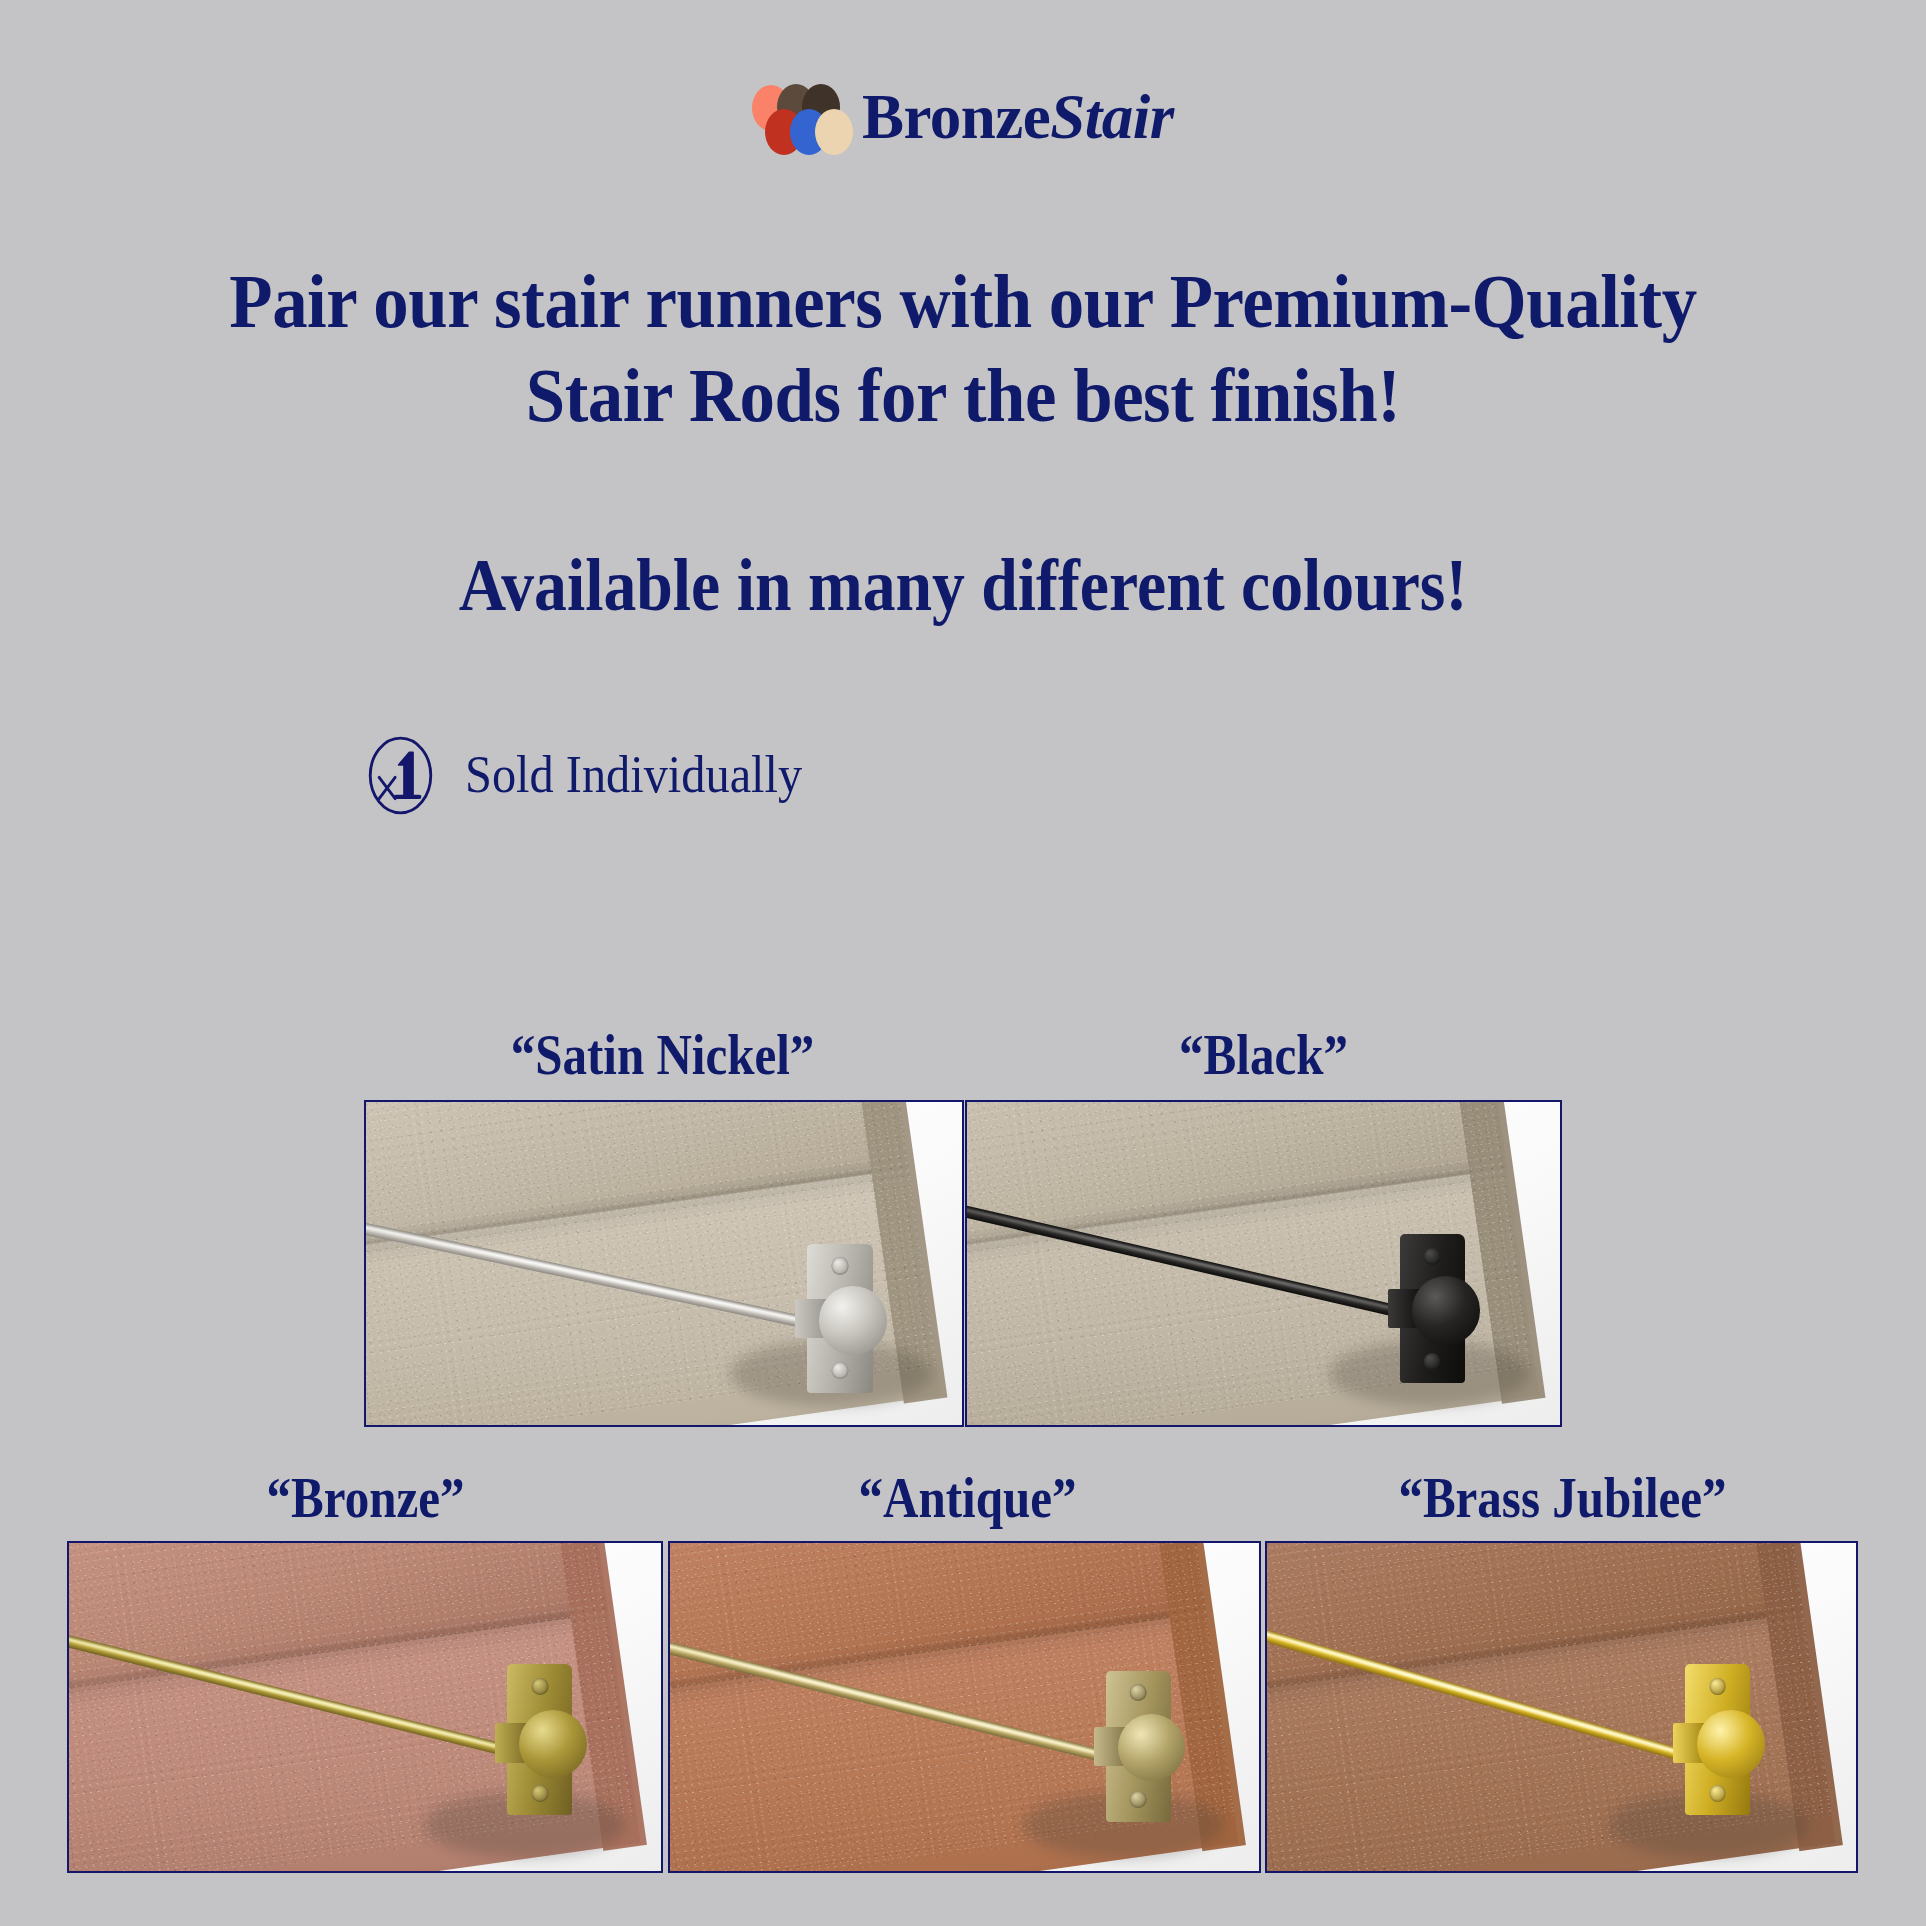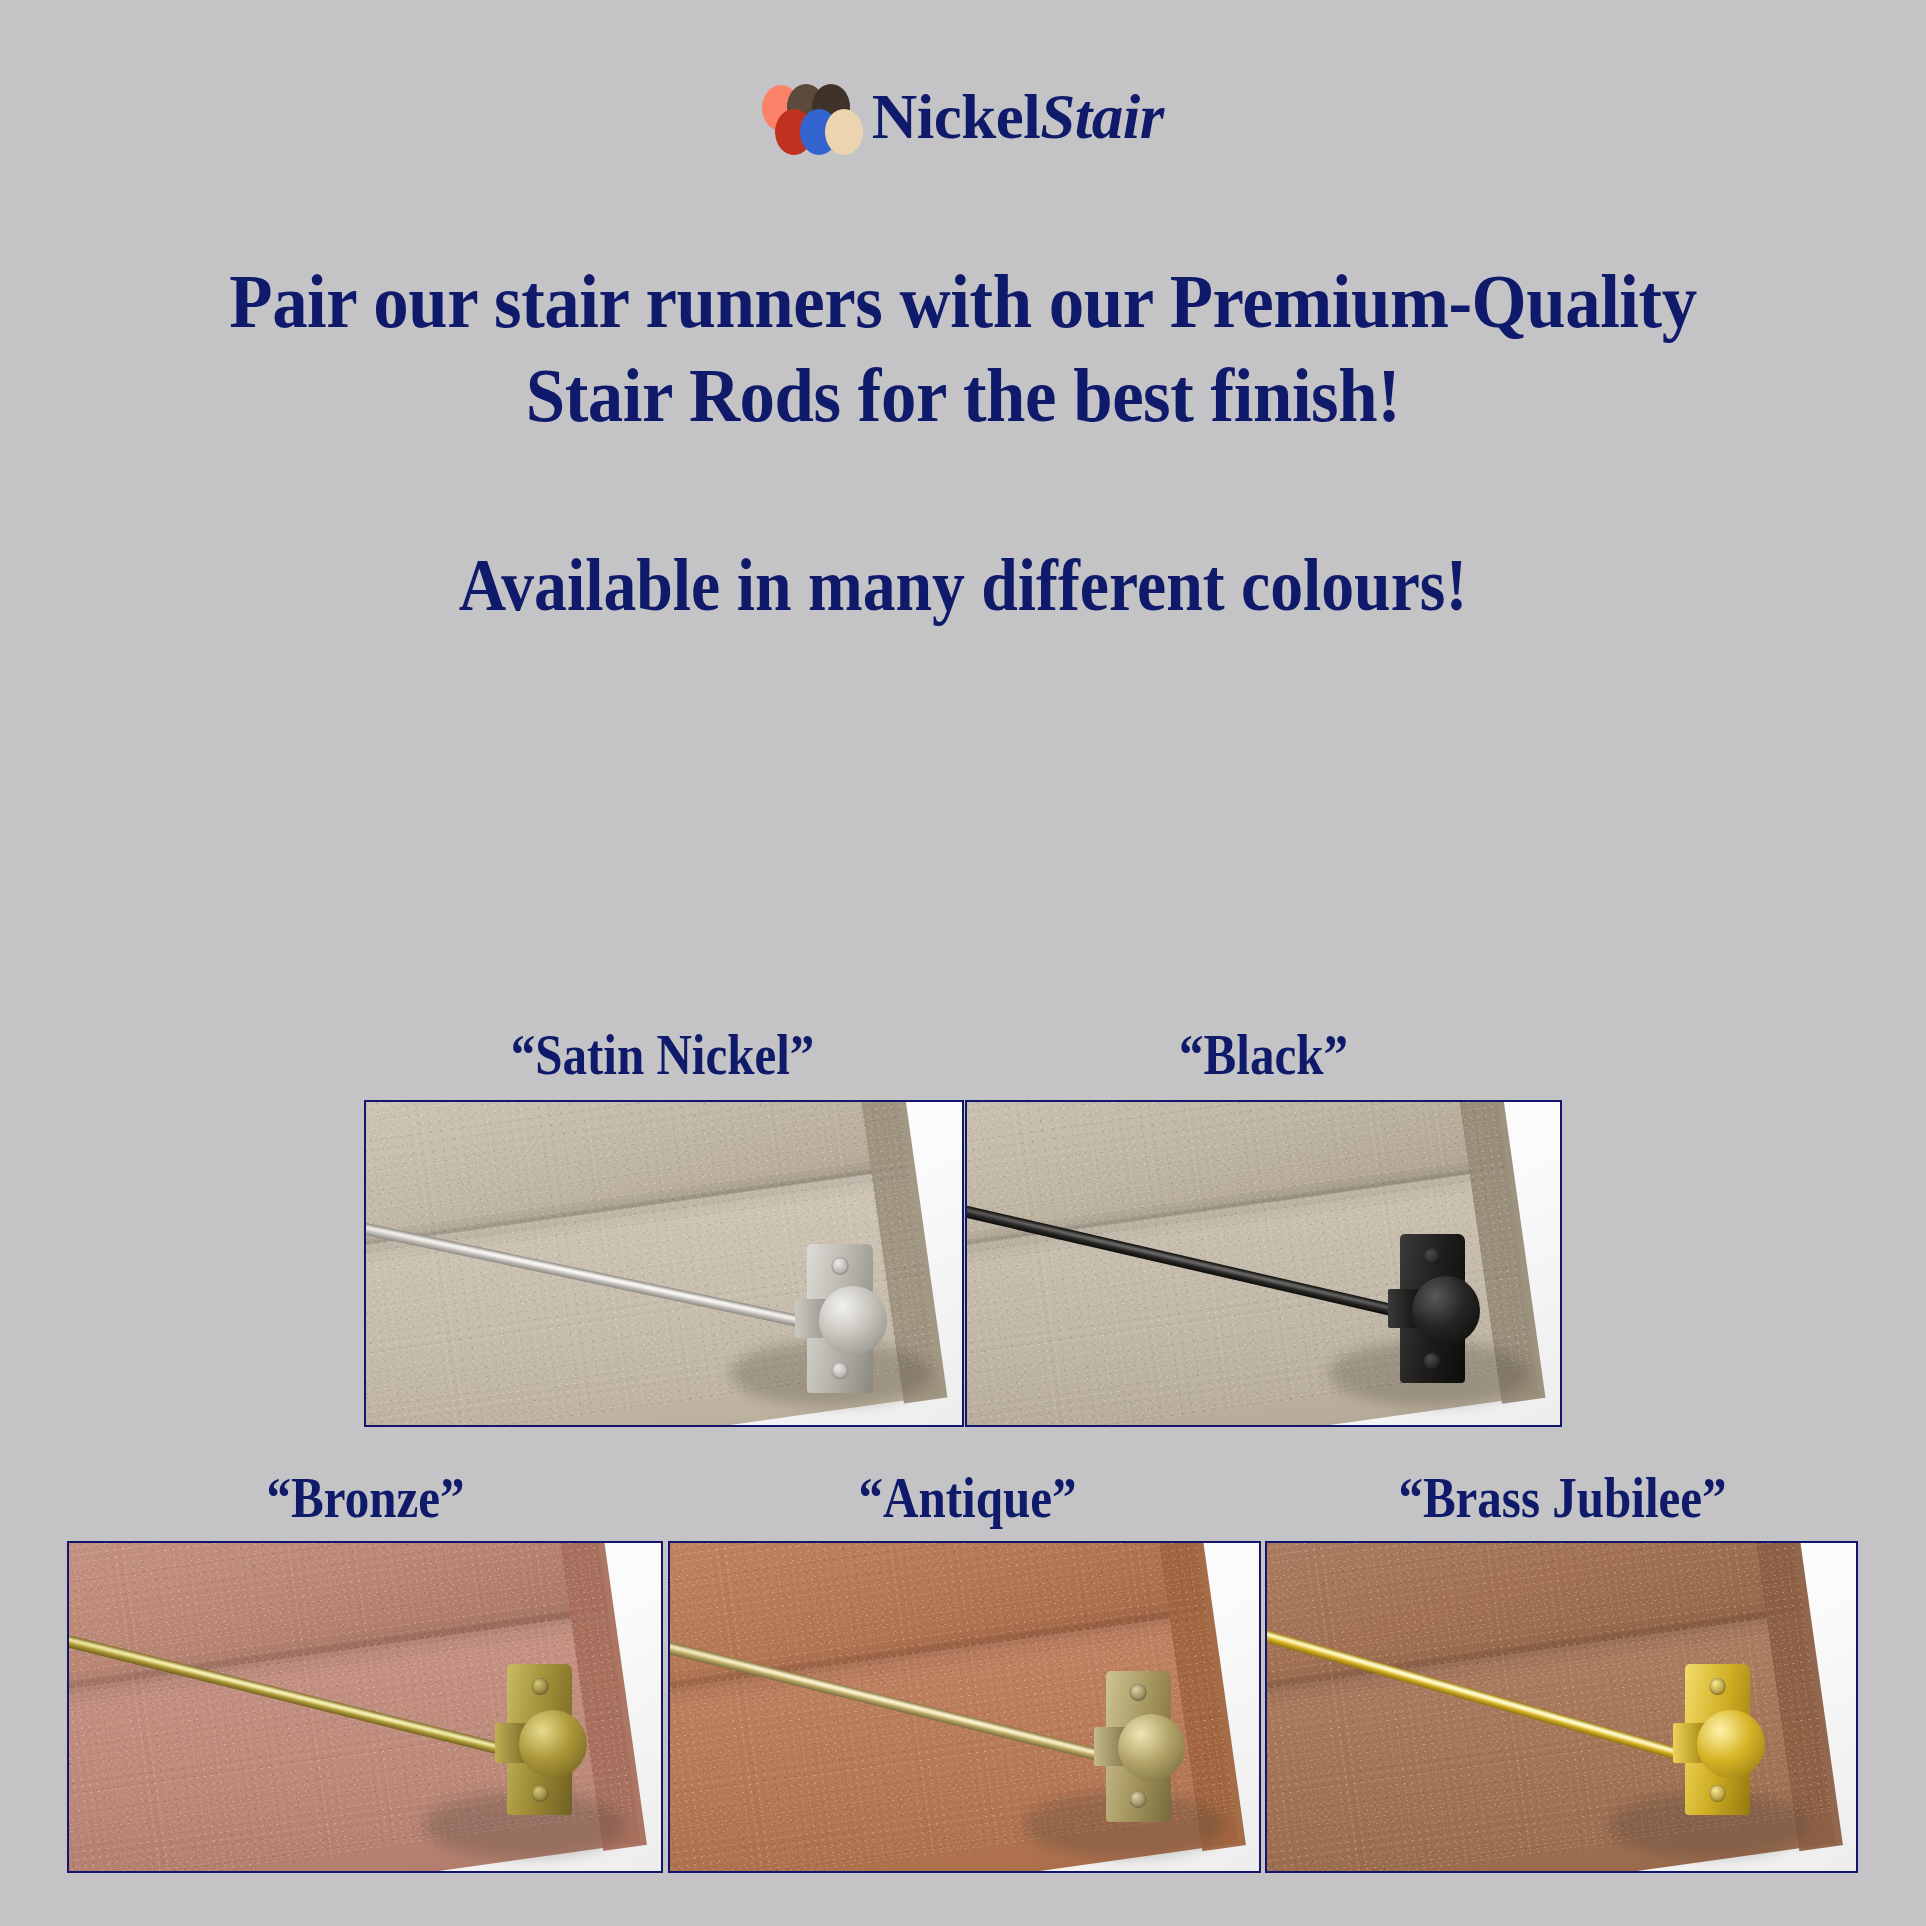--- a/index.html
+++ b/index.html
@@ -247,36 +247,48 @@
   <div class="logo-wrap">
     <div class="logo-dots">
       <i class="dot-a" style="background: rgb(249, 130, 104);"></i>
       <i class="dot-b" style="background: rgb(92, 74, 61);"></i>
       <i class="dot-c" style="background: rgb(62, 50, 41);"></i>
       <i class="dot-d" style="background: rgb(193, 49, 31);"></i>
       <i class="dot-e" style="background: rgb(52, 100, 207);"></i>
       <i class="dot-f" style="background: rgb(236, 212, 176);"></i>
     </div>
     <div class="logo-text" style="color: rgb(16, 26, 107);">
-      <span class="w1">Nickel</span><span class="w2">Stair</span>
+      <span class="w1">Bronze</span><span class="w2">Stair</span>
     </div>
   </div>
 
   <div class="headline headline-main" style="color: rgb(16, 26, 107);">
     <div>Pair our stair runners with our Premium-Quality</div>
     <div>Stair Rods for the best finish!</div>
   </div>
 
   <div class="headline headline-sub" style="color: rgb(16, 26, 107);">Available in many different colours!</div>
 
   <div class="features">
 
 
 
 
+    <div class="feature">
+      <span class="feature-icon">
+        <svg viewBox="0 0 100 100" fill="none" stroke="#14166b" stroke-width="3.2" stroke-linecap="round" stroke-linejoin="round">
+          <ellipse cx="50" cy="50" rx="34" ry="42"></ellipse>
+          <line x1="26" y1="52" x2="44" y2="76"></line>
+          <line x1="44" y1="52" x2="26" y2="76"></line>
+          <path d="M48 38 l12 -14 l4 0 l0 50 l-10 0 l0 -36 z" fill="#14166b" stroke="#14166b" stroke-width="2"></path>
+          <path d="M45 74 l26 0" stroke-width="5"></path>
+        </svg>
+      </span>
+      <span class="feature-label" style="color: rgb(16, 26, 107);">Sold Individually</span>
+    </div>
   </div>
 
   <div class="swatch-label" style="left: 364px; top: 1026px; width: 597px; color: rgb(16, 26, 107);">“Satin Nickel”</div>
   <div class="swatch-label" style="left: 965px; top: 1026px; width: 597px; color: rgb(16, 26, 107);">“Black”</div>
 
   <div class="photo" style="left: 364px; top: 1100px; width: 600px; height: 327px; border-color: rgb(20, 22, 107);">
     <div class="scene">
       <div class="carpet" style="background:#c9c0b0;">
         <div class="tread" style="background:linear-gradient(170deg,#d3cabb 0%,#c2b8a7 60%,#b3a894 100%);"></div>
         <div class="riser" style="background:linear-gradient(185deg,#cfc6b6 0%,#c5bbaa 55%,#b8ad99 100%);"></div>

